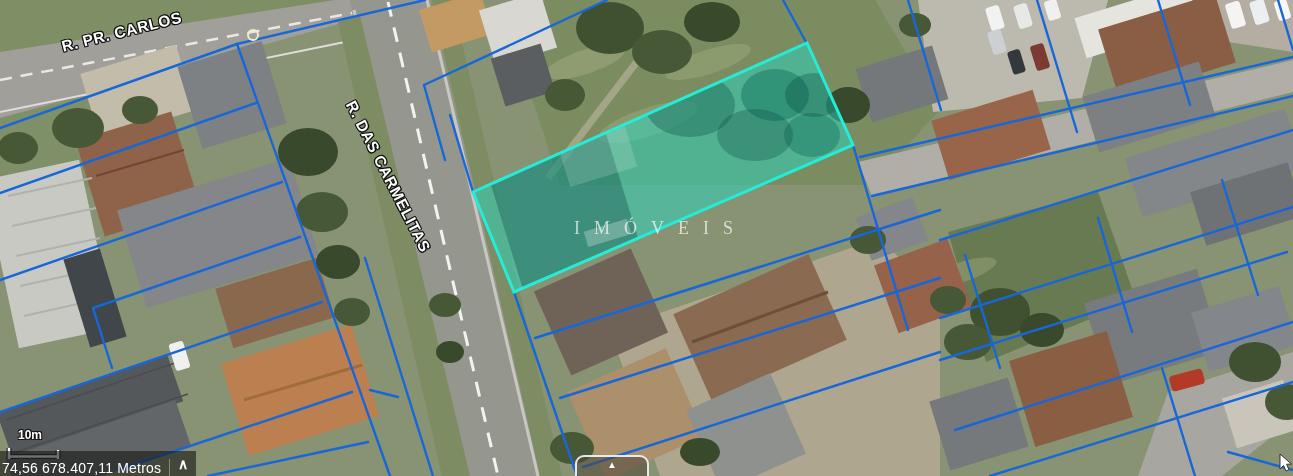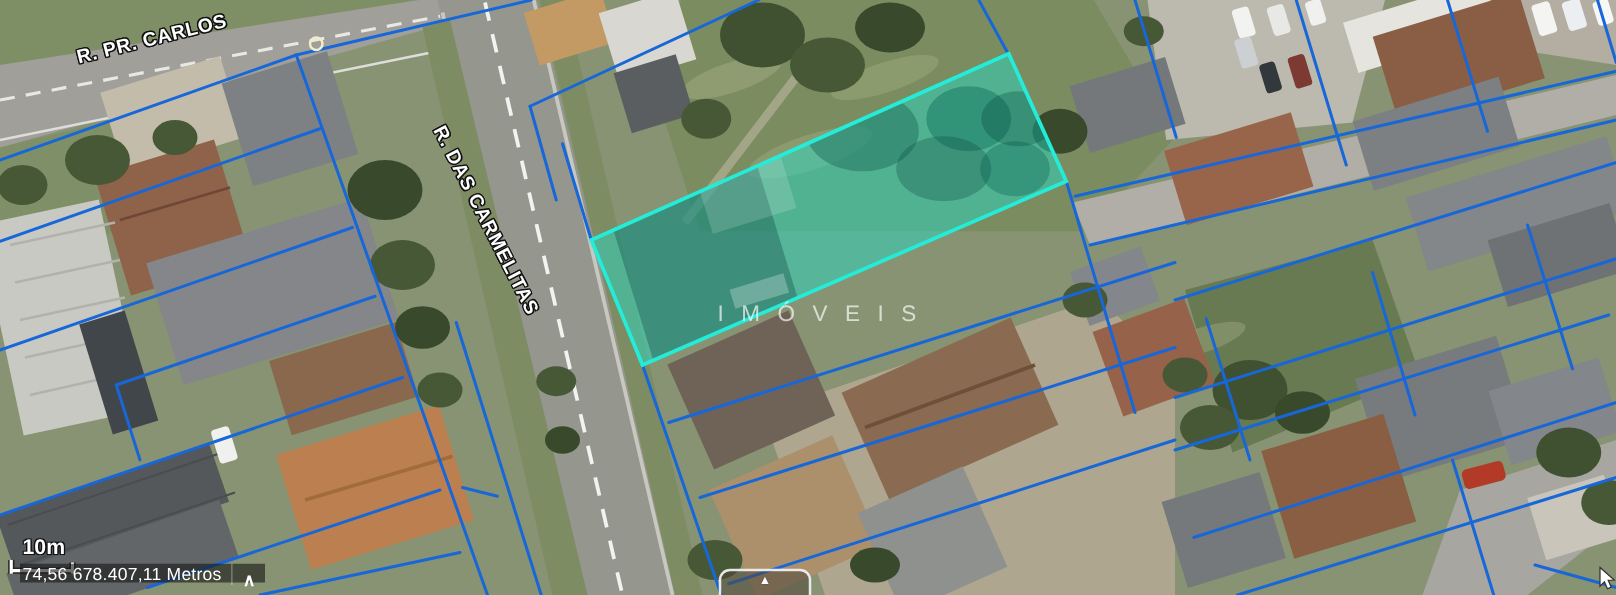--- a/index.html
+++ b/index.html
@@ -19,41 +19,41 @@
   }
   .street-label.carlos{left:62px;top:38px;transform:rotate(-14deg);transform-origin:left center;}
   .street-label.carmelitas{left:358px;top:98px;transform:rotate(63deg);transform-origin:left top;}
 
   
   .wm-line1{
     position:absolute;left:462px;top:187px;color:rgba(255,255,255,.82);
     font-size:42px;letter-spacing:17px;line-height:1;font-weight:normal;white-space:nowrap;
   }
   .wm-line2{
-    position:absolute;left:574px;top:242px;color:rgba(255,255,255,.68);
-    font-size:18px;letter-spacing:14px;line-height:1;white-space:nowrap;
+    position:absolute;left:574px;top:219px;color:rgba(255,255,255,.68);
+    font-size:18px;letter-spacing:14px;line-height:1;white-space:nowrap;font-family:Liberation Serif, serif;
   }
   .wm-o{position:relative;display:inline-block;}
   .wm-roof{
     position:absolute;left:-3px;top:-10px;width:22px;height:22px;
     border-top:4.5px solid #c8803e;border-right:4.5px solid #c8803e;
     transform:rotate(-45deg);opacity:.95;
   }
   .wm-dot{position:absolute;left:11px;top:12px;width:6px;height:6px;border-radius:50%;background:#c8803e;opacity:.95;}
 
   
   .scale-label{
-    position:absolute;left:18px;top:428px;color:#fff;font-weight:bold;font-size:17px;
+    position:absolute;left:18px;top:428px;color:#fff;font-weight:bold;font-size:12px;
     text-shadow:-1px -1px 0 #111,1px -1px 0 #111,-1px 1px 0 #111,1px 1px 0 #111;
   }
   .scale-bracket{position:absolute;left:5px;top:445px;}
 
   
   .status-bar{
-    position:absolute;left:16px;top:451px;height:15px;display:flex;align-items:flex-start;
+    position:absolute;left:0;top:451px;height:25px;display:flex;align-items:flex-end;
     background:rgba(24,24,24,.62);color:#fff;font-size:14px;
   }
   .status-coords{padding:0 8px 0 2px;white-space:nowrap;letter-spacing:.2px;}
   .status-divider{width:1px;height:17px;background:rgba(255,255,255,.35);}
   .status-collapse{width:26px;height:25px;display:flex;align-items:center;justify-content:center;
     font-weight:bold;font-size:14px;cursor:pointer;}
 
   
   .panel-toggle{
     position:absolute;left:575px;top:455px;width:70px;height:30px;

